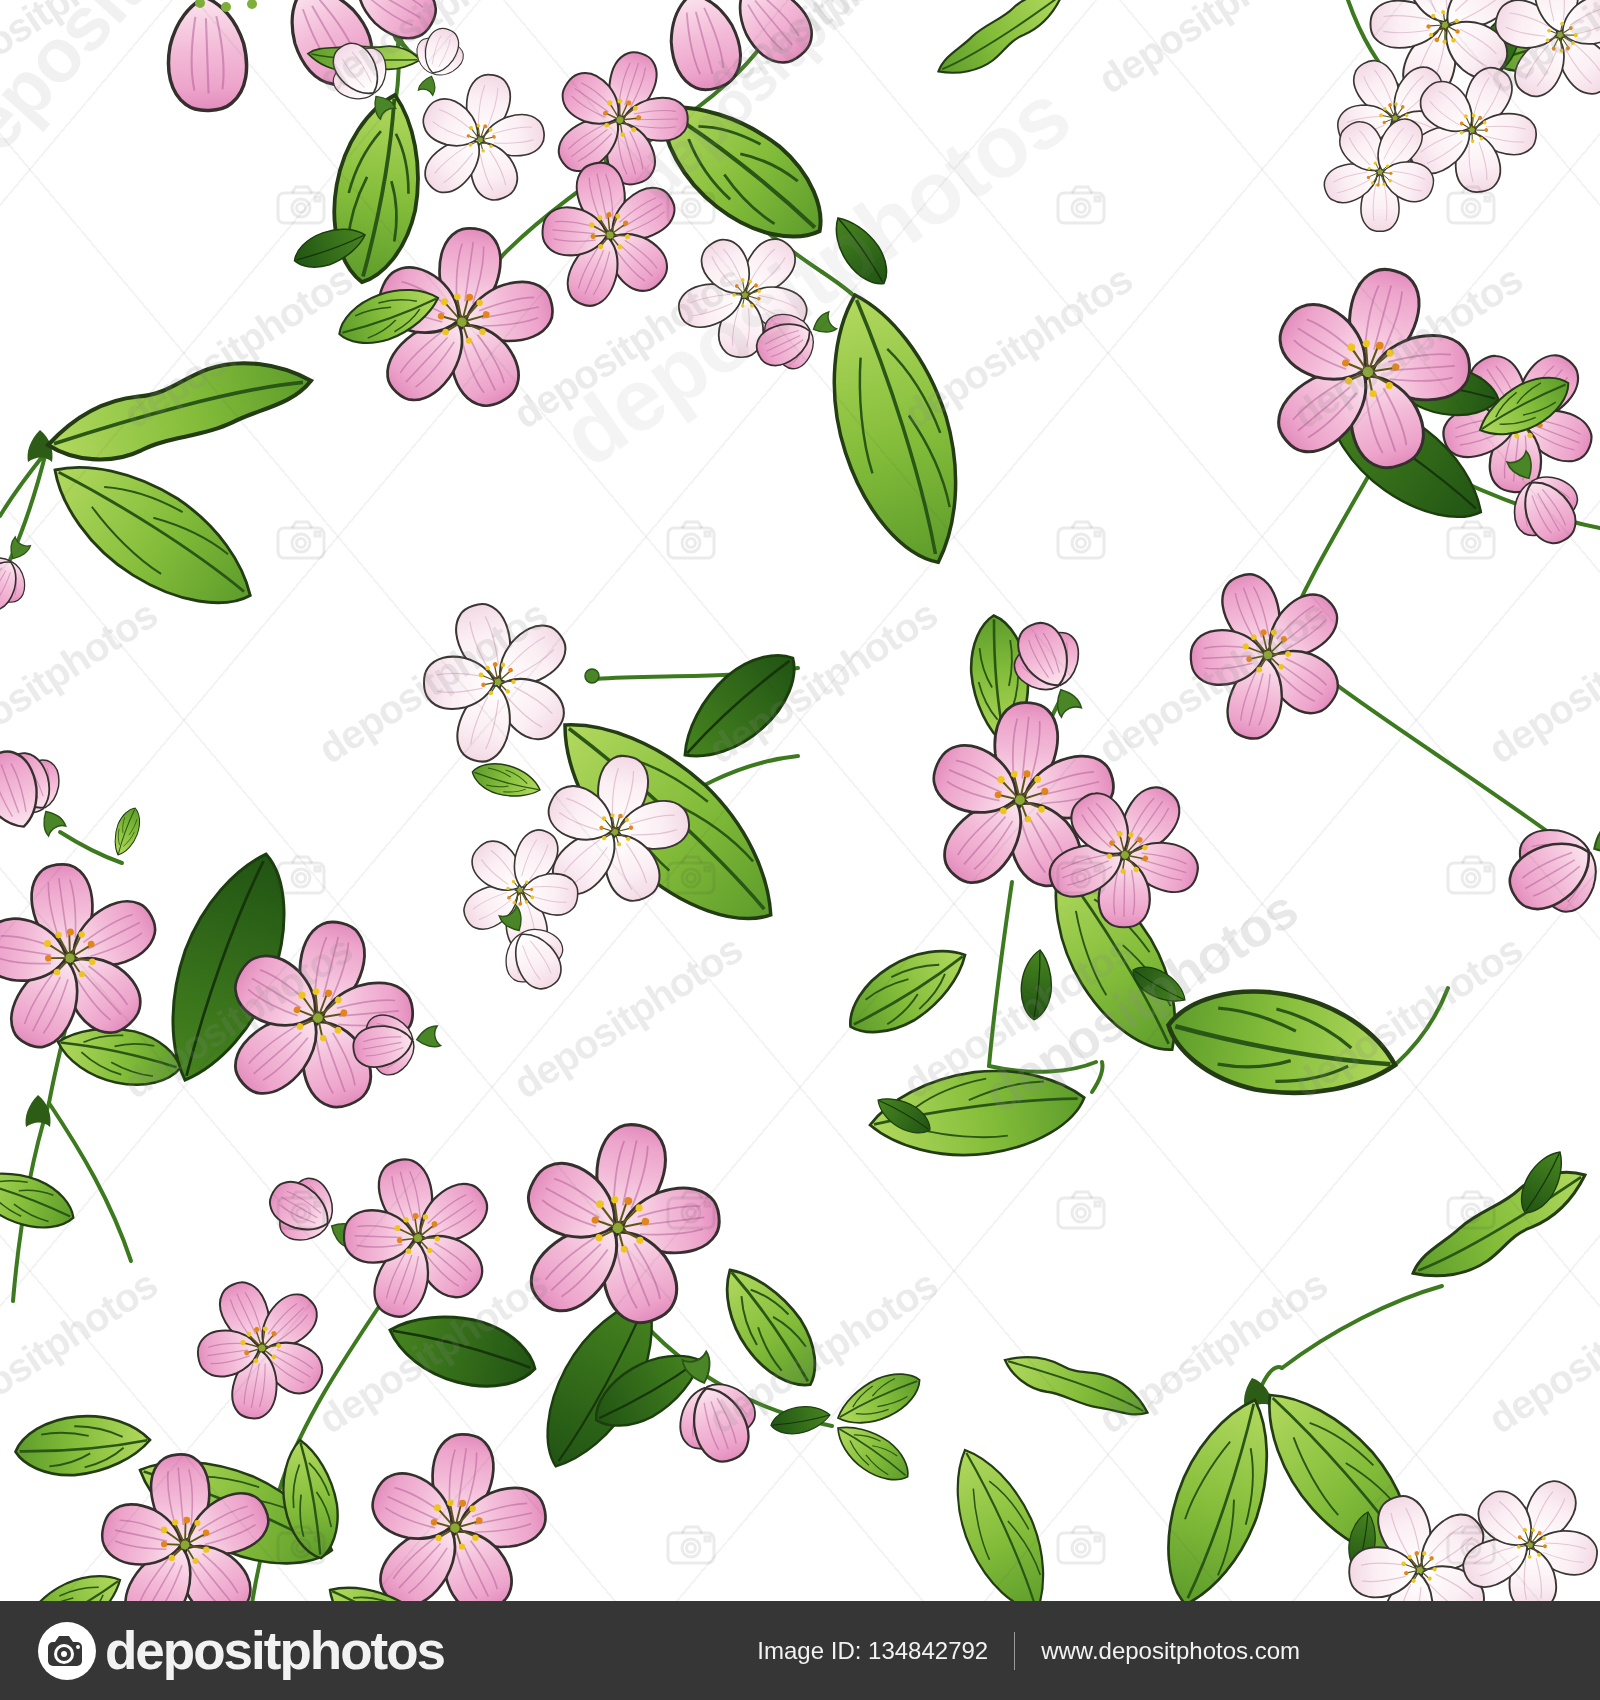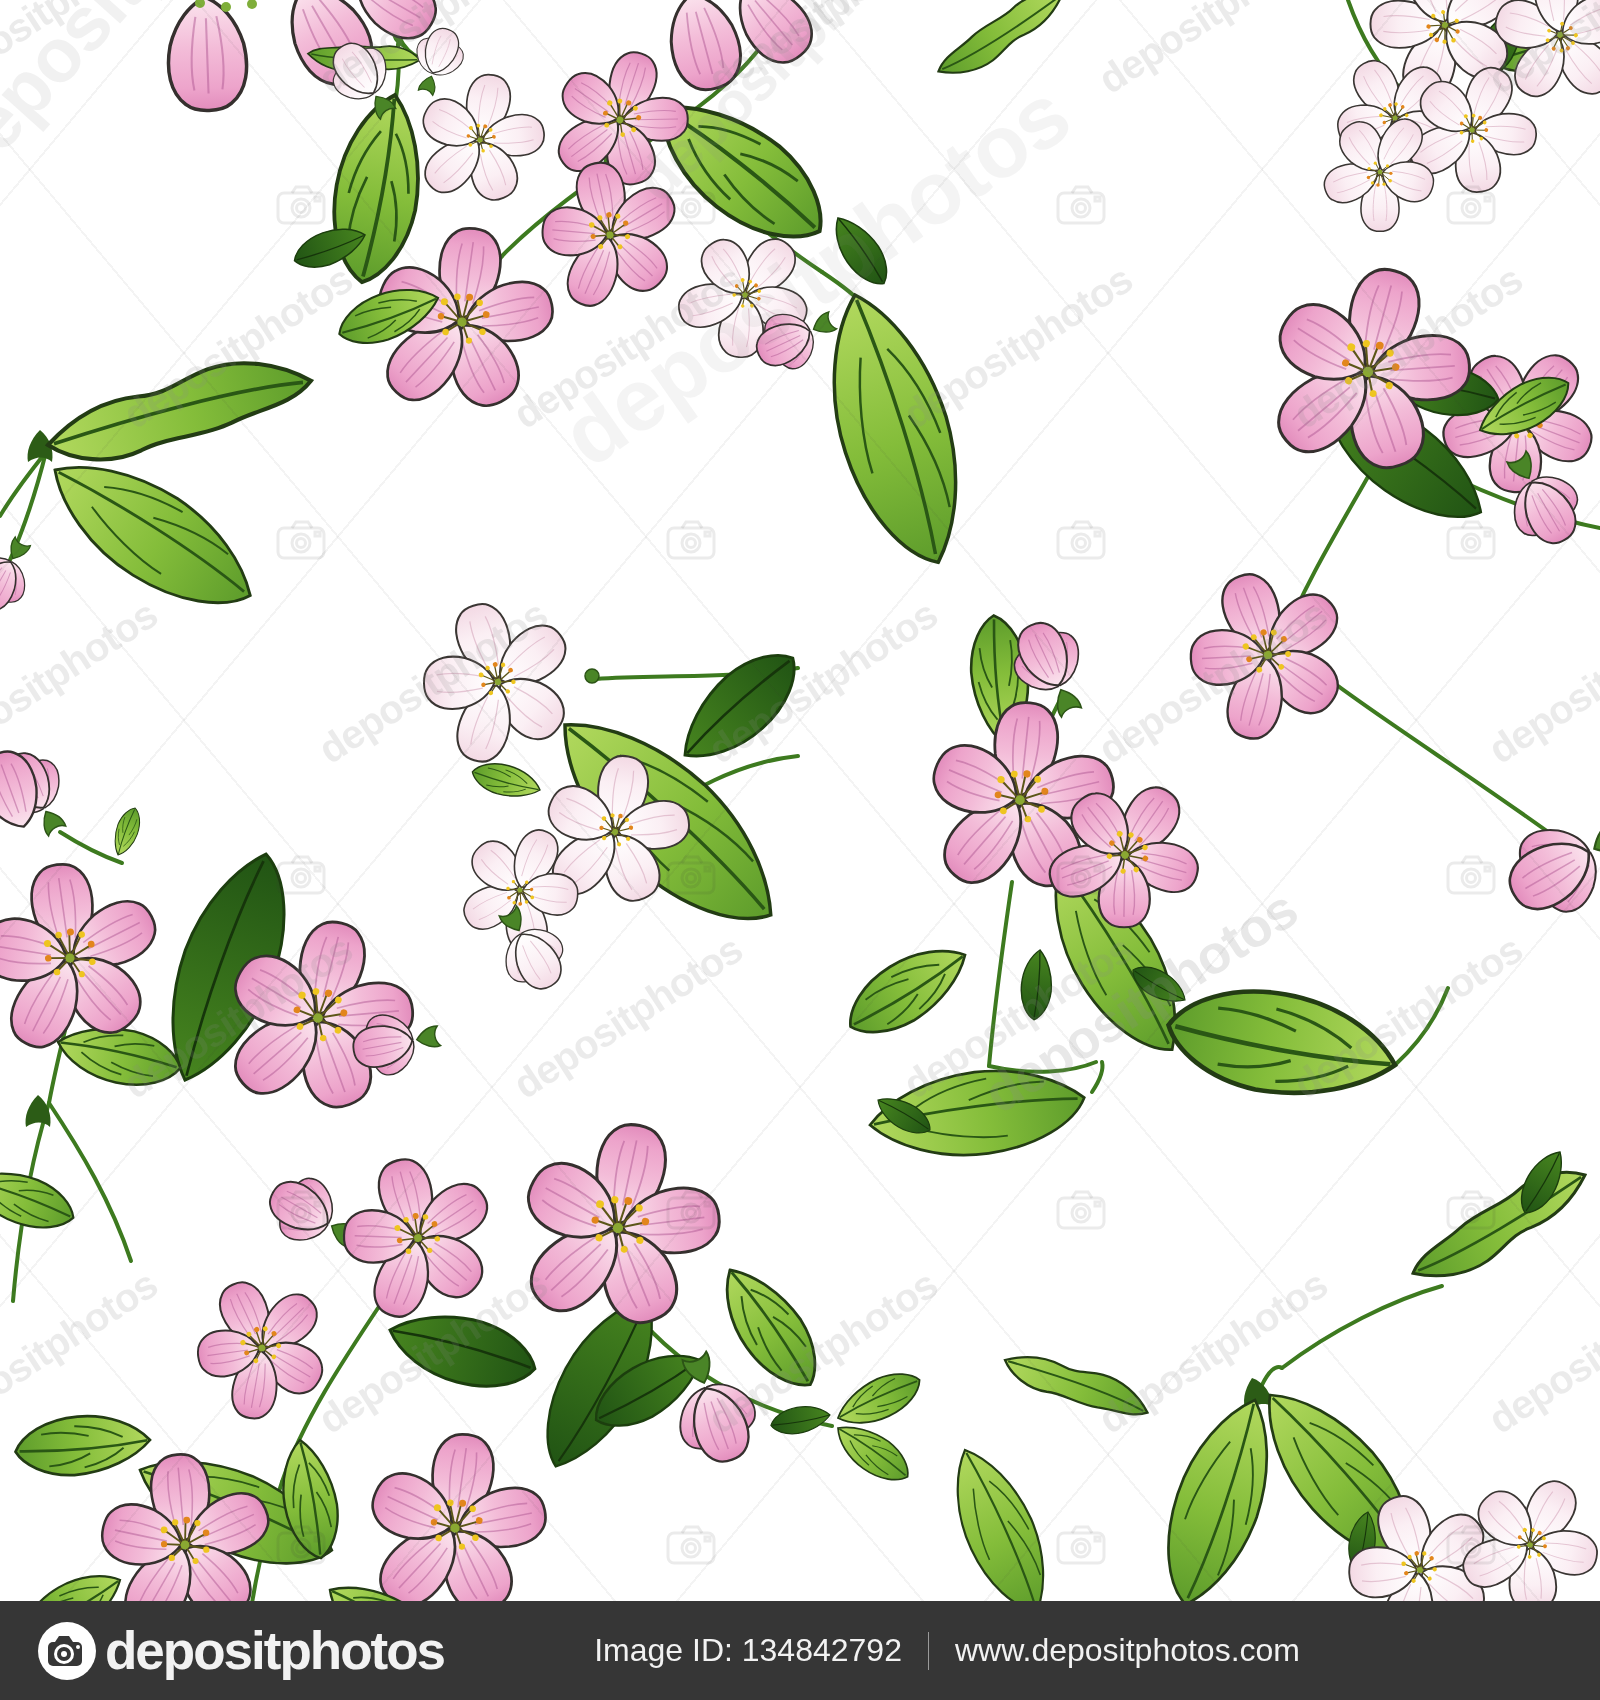--- a/index.html
+++ b/index.html
@@ -12,21 +12,21 @@
       repeating-linear-gradient(50deg, rgba(0,0,0,0) 0 234px, rgba(50,50,50,.055) 234px 236px),
       repeating-linear-gradient(-50deg, rgba(0,0,0,0) 0 234px, rgba(50,50,50,.055) 234px 236px);}
   .wm-svg{position:absolute;left:0;top:0;width:1600px;height:1601px;pointer-events:none;}
   .wm-text{font-family:"Liberation Sans",sans-serif;font-weight:bold;letter-spacing:-1px;}
   
   .footer{position:absolute;left:0;top:1601px;width:1600px;height:99px;background:var(--footer_bg,#363636);
     display:flex;align-items:center;}
   .logo{margin-left:36px;flex:0 0 auto;display:block;}
   .brand{color:var(--footer_text,#f2f2f2);font-size:53px;font-weight:bold;letter-spacing:-2px;margin-left:7px;}
   .meta{margin-left:auto;margin-right:300px;display:flex;align-items:center;color:var(--footer_text,#f2f2f2);
-    font-size:32px;}
+    font-size:24px;}
   .meta .sep{display:inline-block;width:1px;height:38px;background:#9a9a9a;margin:0 26px;}
 </style>
 </head>
 <body>
 
 <div class="canvas">
 
   <svg class="art" viewBox="0 0 1600 1601">
     <defs>
       <linearGradient id="gPetal" x1="0" y1="1" x2="0" y2="0">

